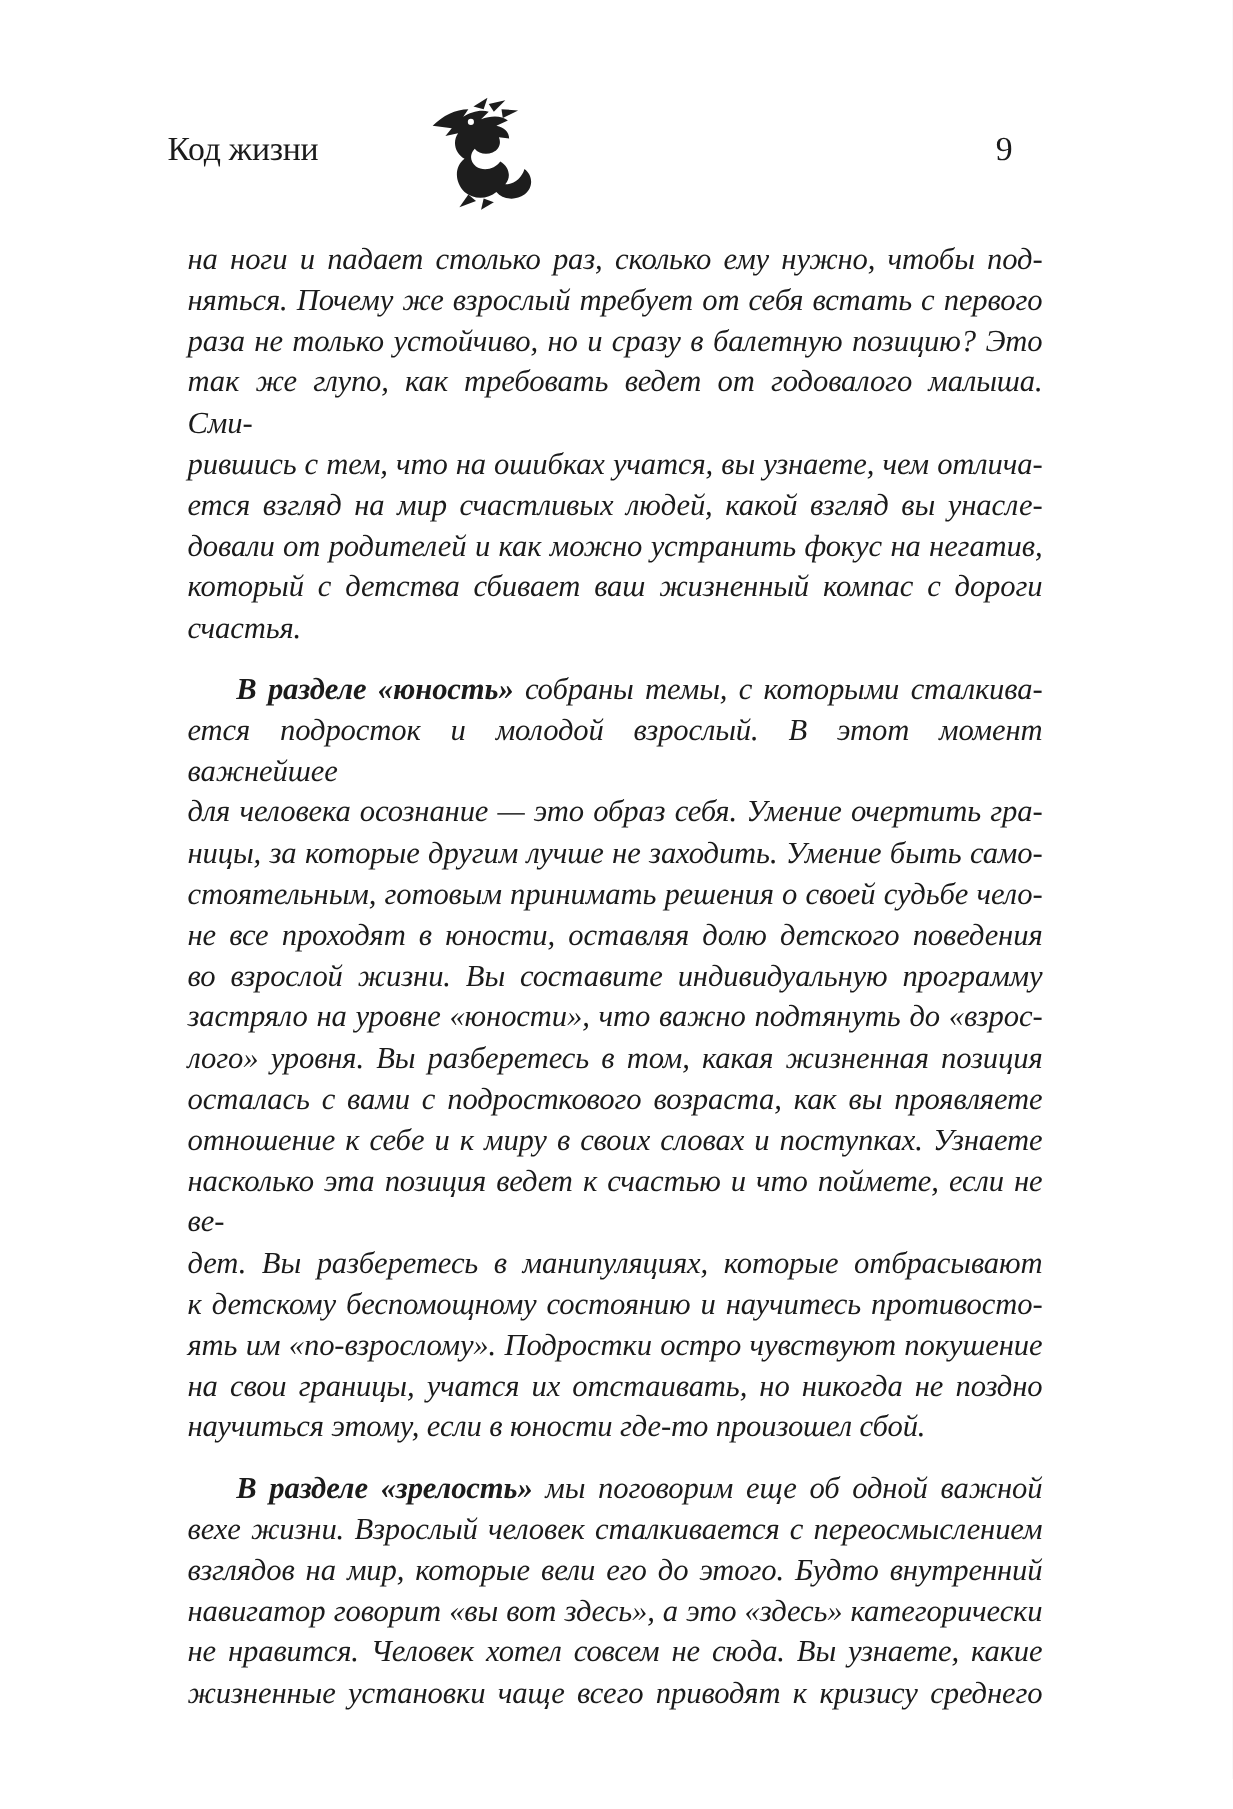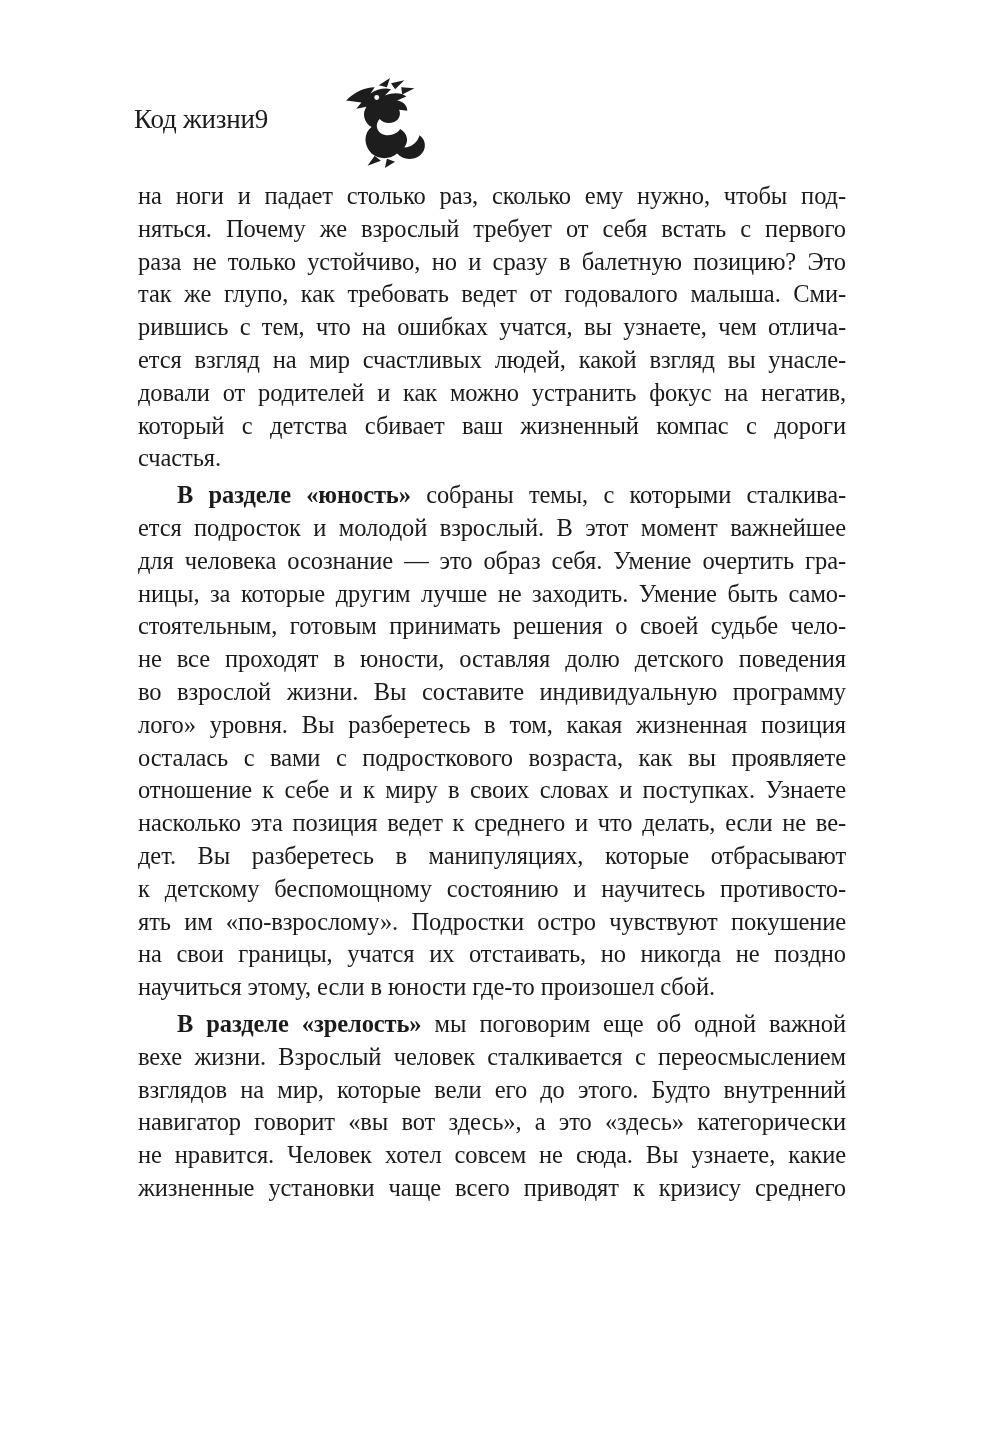--- a/index.html
+++ b/index.html
@@ -12,42 +12,42 @@
     overflow: hidden;
     font-family: "Liberation Serif", "DejaVu Serif", serif;
     color: #1b1b1b;
   }
   .header {
     position: absolute;
     top: 104px;
     left: 134px;
     width: 676px;
     display: flex;
-    justify-content: flex-start;
+    justify-content: space-between;
     align-items: flex-start;
     font-size: 27px;
     letter-spacing: -0.2px;
   }
   .running-title { white-space: nowrap; }
   .page-number { white-space: nowrap; }
   .ornament {
     position: absolute;
     left: 340px;
     top: 78px;
     width: 102px;
     height: 90px;
   }
   .ornament svg { width: 100%; height: 100%; display: block; }
   .text-block {
     position: absolute;
     top: 176px;
     left: 134px;
     width: 716px;
   }
-  .paragraph { margin: 4px; }
+  .paragraph { margin: 16px; font-style: italic; }
   .line {
     font-size: 24.5px;
     line-height: 32.8px;
     text-align: justify;
     text-align-last: justify;
     text-justify: inter-word;
     white-space: normal;
     letter-spacing: -0.1px;
   }
   .line.indent { text-indent: 39px; }
@@ -100,24 +100,25 @@
         <div class="line flush">счастья.</div>
       </div>
       <div class="paragraph">
         <div class="line indent"><span class="lead-bold">В разделе «юность»</span> собраны темы, с которыми сталкива-</div>
         <div class="line">ется подросток и молодой взрослый. В этот момент важнейшее</div>
         <div class="line">для человека осознание — это образ себя. Умение очертить гра-</div>
         <div class="line">ницы, за которые другим лучше не заходить. Умение быть само-</div>
         <div class="line">стоятельным, готовым принимать решения о своей судьбе чело-</div>
         <div class="line">не все проходят в юности, оставляя долю детского поведения</div>
         <div class="line">во взрослой жизни. Вы составите индивидуальную программу</div>
+        <div class="line">застряло на уровне «юности», что важно подтянуть до «взрос-</div>
         <div class="line">лого» уровня. Вы разберетесь в том, какая жизненная позиция</div>
         <div class="line">осталась с вами с подросткового возраста, как вы проявляете</div>
         <div class="line">отношение к себе и к миру в своих словах и поступках. Узнаете</div>
-        <div class="line">насколько эта позиция ведет к среднего и что делать, если не ве-</div>
+        <div class="line">насколько эта позиция ведет к счастью и что поймете, если не ве-</div>
         <div class="line">дет. Вы разберетесь в манипуляциях, которые отбрасывают</div>
         <div class="line">к детскому беспомощному состоянию и научитесь противосто-</div>
         <div class="line">ять им «по-взрослому». Подростки остро чувствуют покушение</div>
         <div class="line">на свои границы, учатся их отстаивать, но никогда не поздно</div>
         <div class="line flush">научиться этому, если в юности где-то произошел сбой.</div>
       </div>
       <div class="paragraph">
         <div class="line indent"><span class="lead-bold">В разделе «зрелость»</span> мы поговорим еще об одной важной</div>
         <div class="line">вехе жизни. Взрослый человек сталкивается с переосмыслением</div>
         <div class="line">взглядов на мир, которые вели его до этого. Будто внутренний</div>

